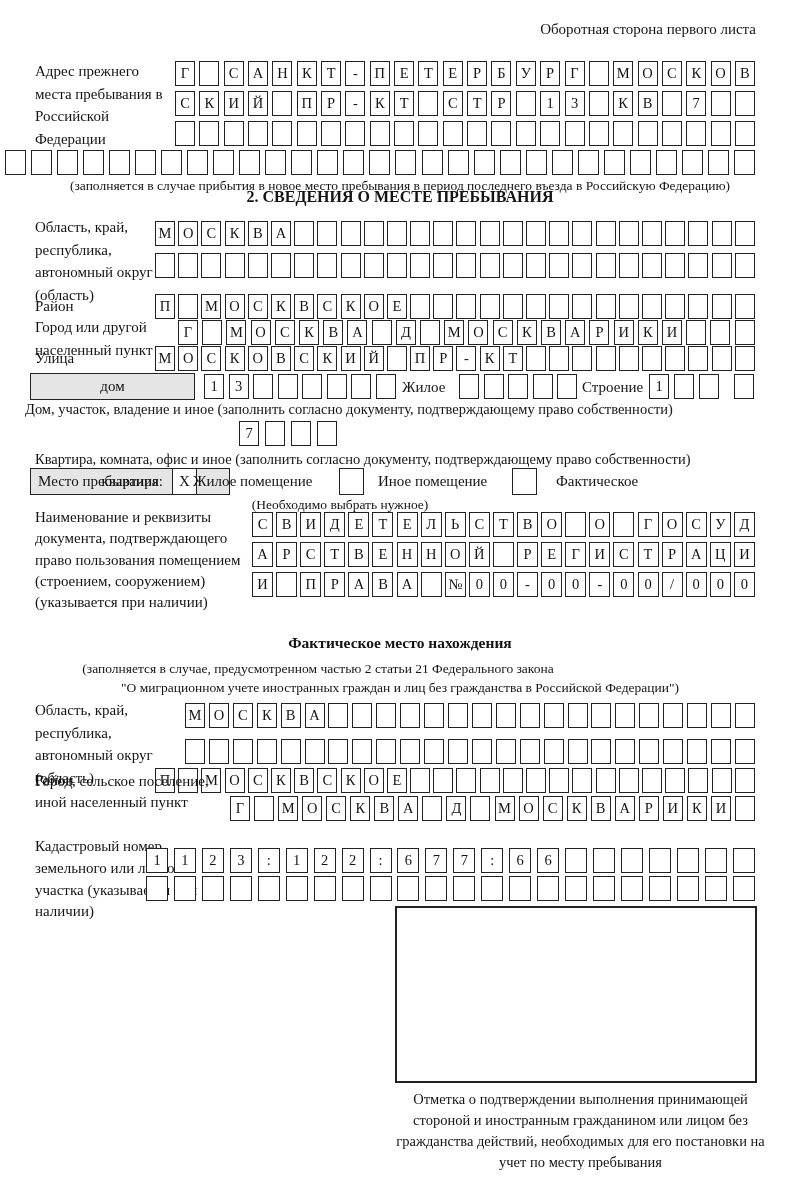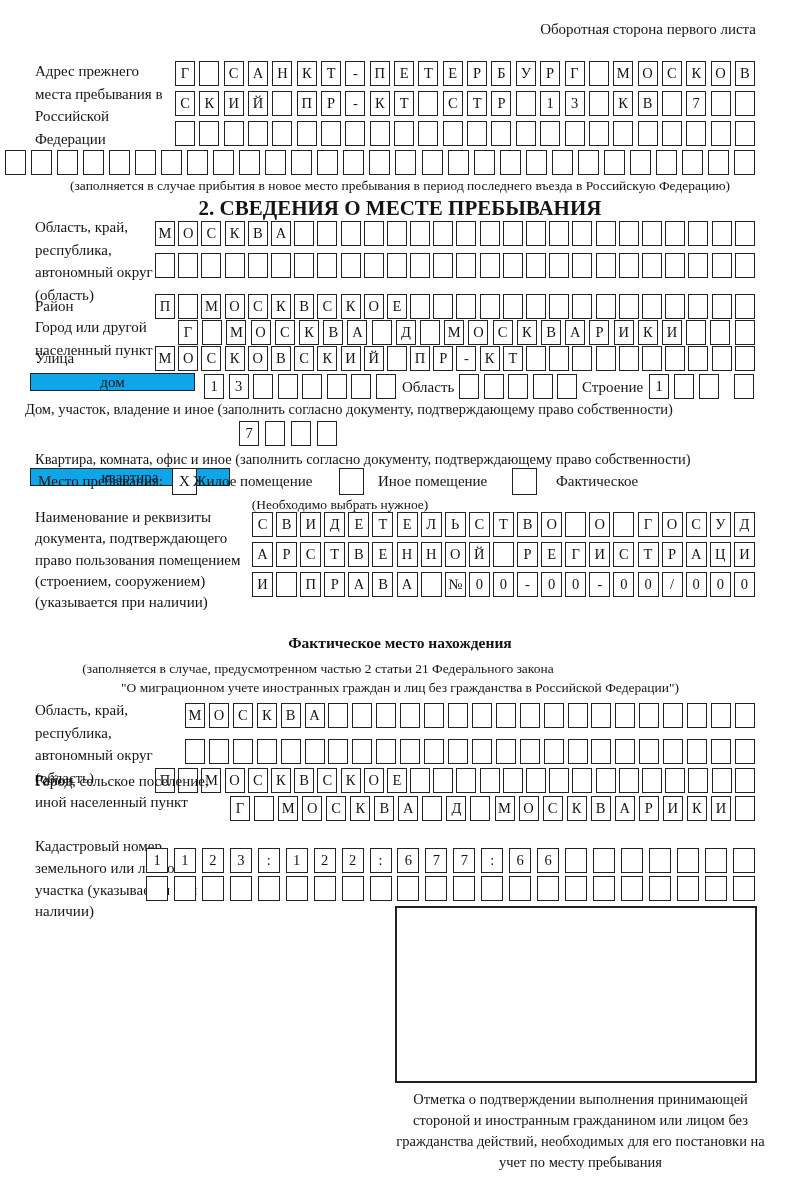--- a/index.html
+++ b/index.html
@@ -13,22 +13,22 @@
     flex:none;width:20px;height:25px;border:1.7px solid #222;box-sizing:border-box;
     display:flex;align-items:center;justify-content:center;
     font-size:14.5px;line-height:1;background:#fff;
   }
   .w21 .cell{width:21px}
   .w22 .cell{width:22px}
   .lbl{position:absolute;font-size:15px;line-height:1.5;}
   .small-note{position:absolute;font-size:13.5px;line-height:1.4;text-align:center;}
   .ttl{position:absolute;left:0;width:800px;text-align:center;font-weight:700;}
   .wide-box{
-    position:absolute;height:18px;border:1.8px solid #222;box-sizing:border-box;
-    display:flex;align-items:center;justify-content:center;font-size:15px;background:#0ea5e9;
+    position:absolute;height:27px;border:1.8px solid #222;box-sizing:border-box;
+    display:flex;align-items:center;justify-content:center;font-size:15px;background:#e5e5e5;
   }
   .checkbox{
     position:absolute;width:25px;height:27px;border:1.8px solid #222;box-sizing:border-box;
     display:flex;align-items:center;justify-content:center;font-size:15px;background:#fff;
   }
   .inline-lbl{position:absolute;font-size:15px;line-height:1.3;white-space:nowrap;}
   .stamp-box{position:absolute;border:2px solid #222;background:#fff;box-sizing:border-box;}
 </style>
 </head>
 <body>
@@ -142,21 +142,21 @@
       <span class="cell"></span>
       <span class="cell"></span>
       <span class="cell"></span>
       <span class="cell"></span>
       <span class="cell"></span>
       <span class="cell"></span>
       <span class="cell"></span>
     </div>
   <div class="small-note" style="left:0;top:177px;width:800px;">(заполняется в случае прибытия в новое место пребывания в период последнего въезда в Российскую Федерацию)</div>
 
-  <div class="ttl" style="top:196px;font-size:21px;">2. СВЕДЕНИЯ О МЕСТЕ ПРЕБЫВАНИЯ</div>
+  <div class="ttl" style="top:188px;font-size:16px;">2. СВЕДЕНИЯ О МЕСТЕ ПРЕБЫВАНИЯ</div>
 
   <div class="lbl" style="left:35px;top:216px;width:122px;">Область, край, республика, автономный округ (область)</div>
   <div class="cells" style="left:155px;top:221px;width:600px;">
       <span class="cell">М</span>
       <span class="cell">О</span>
       <span class="cell">С</span>
       <span class="cell">К</span>
       <span class="cell">В</span>
       <span class="cell">А</span>
       <span class="cell"></span>
@@ -301,21 +301,21 @@
   <div class="cells" style="left:204px;top:374px;width:192px;">
       <span class="cell">1</span>
       <span class="cell">3</span>
       <span class="cell"></span>
       <span class="cell"></span>
       <span class="cell"></span>
       <span class="cell"></span>
       <span class="cell"></span>
       <span class="cell"></span>
     </div>
-  <div class="inline-lbl" style="left:402px;top:378px;">Область</div>
+  <div class="inline-lbl" style="left:402px;top:378px;">Жилое</div>
   <div class="cells" style="left:459px;top:374px;width:118px;">
       <span class="cell"></span>
       <span class="cell"></span>
       <span class="cell"></span>
       <span class="cell"></span>
       <span class="cell"></span>
     </div>
   <div class="inline-lbl" style="left:582px;top:378px;">Строение</div>
   <div class="cells" style="left:649px;top:374px;width:70px;">
       <span class="cell">1</span>

